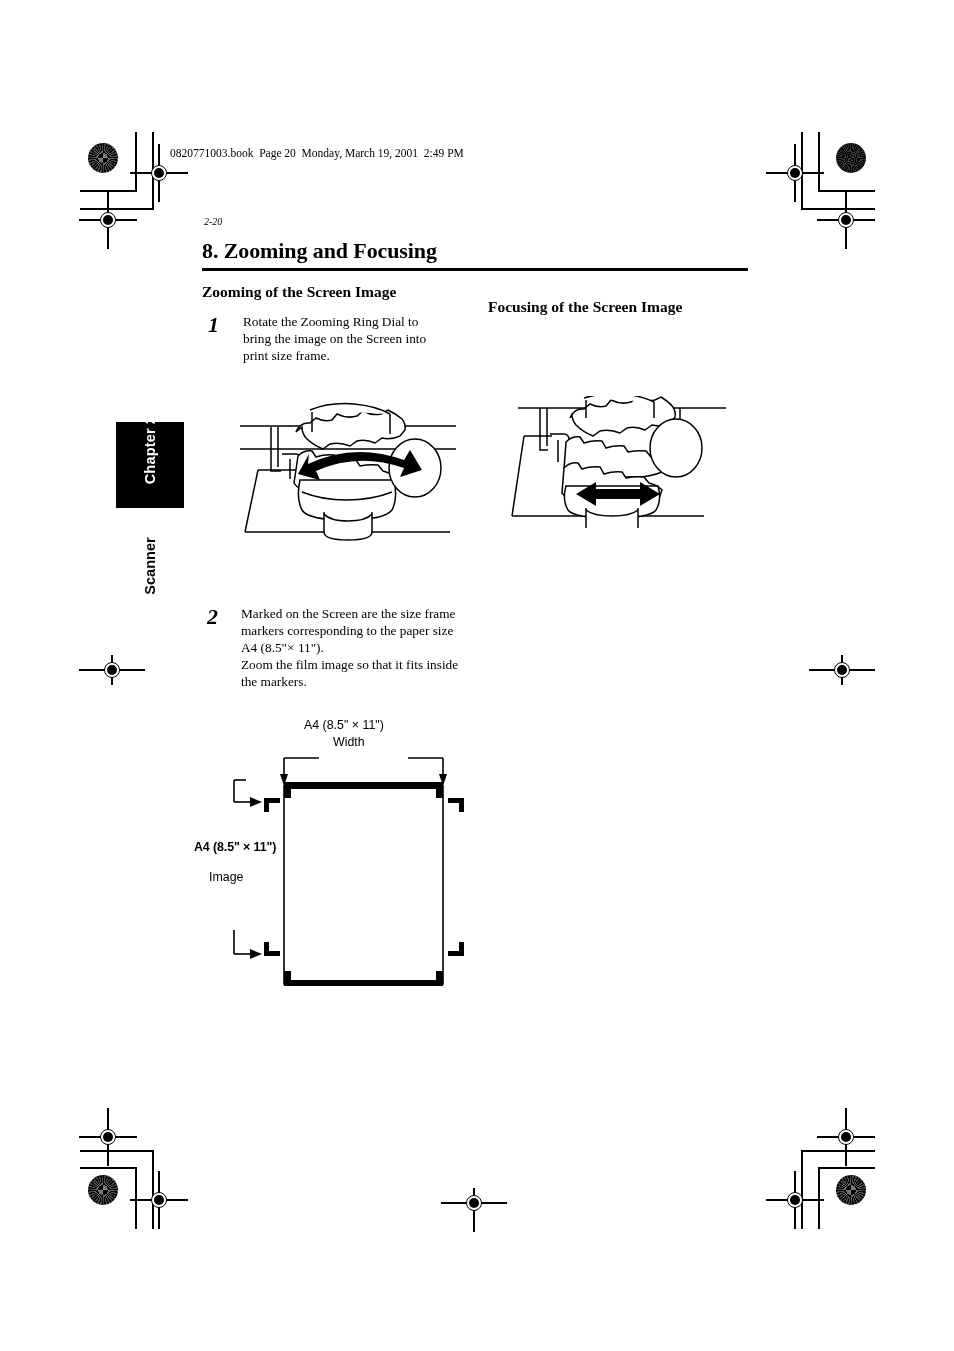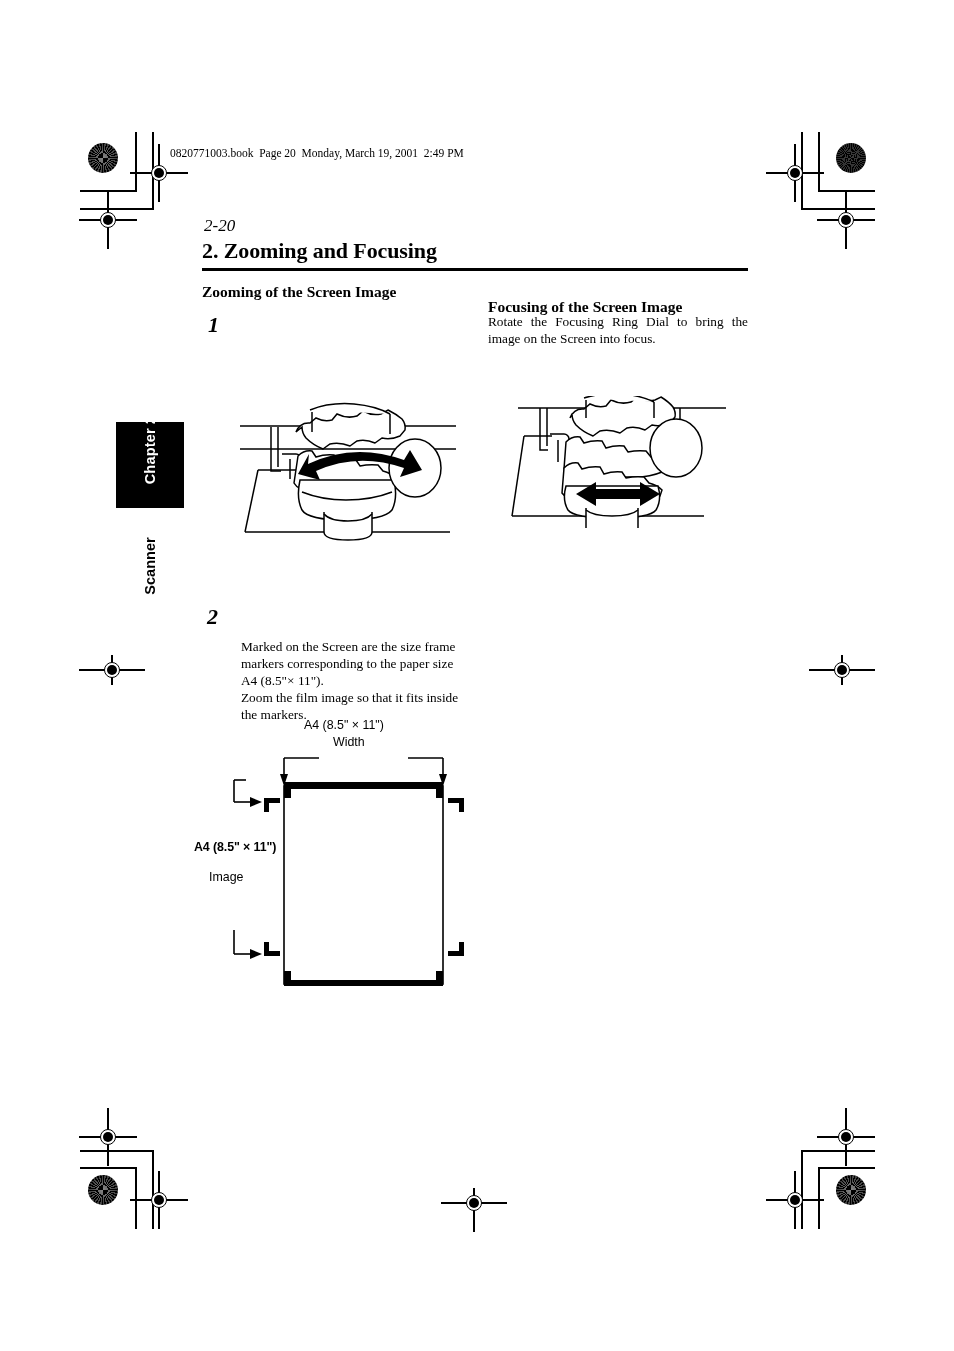--- a/index.html
+++ b/index.html
@@ -28,38 +28,38 @@
   .halftone.dark{background:
        repeating-conic-gradient(from 0deg at 50% 50%, #000 0deg 4deg, #bbb 4deg 9deg),
        radial-gradient(circle at 50% 50%, #555 0%, #333 100%);
      background-blend-mode:multiply;}
 
   
   .fileline{position:absolute;left:170px;top:147px;font-size:11.5px;
      font-family:"Liberation Serif",serif;white-space:pre;}
 
   
-  .pagenum{position:absolute;left:204px;top:216px;font-size:17px;font-style:italic;text-align:right;}
+  .pagenum{position:absolute;left:204px;top:216px;font-size:10px;font-style:italic;text-align:right;}
   .h1{position:absolute;left:202px;top:238px;font-size:22px;font-weight:bold;
       letter-spacing:-0.1px;}
   .rule{position:absolute;left:202px;top:268px;width:546px;height:3.4px;background:#000;}
 
   .colhead{position:absolute;font-size:15.5px;font-weight:bold;font-family:Liberation Serif, serif;}
   .colhead.l{left:202px;top:283px;}
   .colhead.r{left:488px;top:298px;}
 
   .stepnum{position:absolute;font-family:"Liberation Serif",serif;font-style:italic;
       font-weight:bold;font-size:22px;}
   .stepnum.s1{left:208px;top:312px;}
   .stepnum.s2{left:207px;top:604px;}
 
   .body{position:absolute;font-size:13.3px;line-height:17.1px;}
   .body.l1{left:243px;top:313px;width:205px;}
   .body.r1{left:488px;top:313px;width:260px;text-align:justify;}
-  .body.l2{left:241px;top:638px;width:218px;}
+  .body.l2{left:241px;top:605px;width:218px;}
 
   
   .tab{position:absolute;left:116px;top:422px;width:68px;height:86px;background:#000;}
   .tab span{position:absolute;left:-13px;top:20px;width:94px;
      transform:rotate(-90deg);transform-origin:50% 50%;
      color:#fff;font-family:"Liberation Sans",sans-serif;font-size:14.5px;
      font-weight:bold;text-align:center;letter-spacing:0.2px;}
   .tablabel{position:absolute;left:122px;top:530px;width:56px;height:80px;}
   .tablabel span{position:absolute;left:-12px;top:28px;width:80px;
      transform:rotate(-90deg);transform-origin:50% 50%;
@@ -179,29 +179,29 @@
   <div class="target hlong" style="left:459px;top:1188px;">
     <div class="hb"></div>
       <div class="vb" style="top:0;height:44px;"></div>
       <div class="ring"></div>
       <div class="ring2"></div>
   </div>
 
   <div class="fileline">0820771003.book  Page 20  Monday, March 19, 2001  2:49 PM</div>
 
   <div class="pagenum">2-20</div>
-  <div class="h1">2. Zooming and Focusing</div>
+  <div class="h1">8. Zooming and Focusing</div>
   <div class="rule"></div>
 
   <div class="colhead l">Zooming of the Screen Image</div>
   <div class="colhead r">Focusing of the Screen Image</div>
 
   <div class="stepnum s1">1</div>
-
-  <div class="body r1">Rotate the Focusing Ring Dial to bring the image on the Screen into focus.</div>
+  <div class="body l1">Rotate the Zooming Ring Dial to bring the image on the Screen into print size frame.</div>
+
 
   <div class="tab">
     <span>Chapter 2</span>
   </div>
   <div class="tablabel">
     <span>Scanner</span>
   </div>
 
   <div class="illus" style="left:240px;top:396px;">
     <svg width="216" height="148" viewBox="0 0 216 148">

